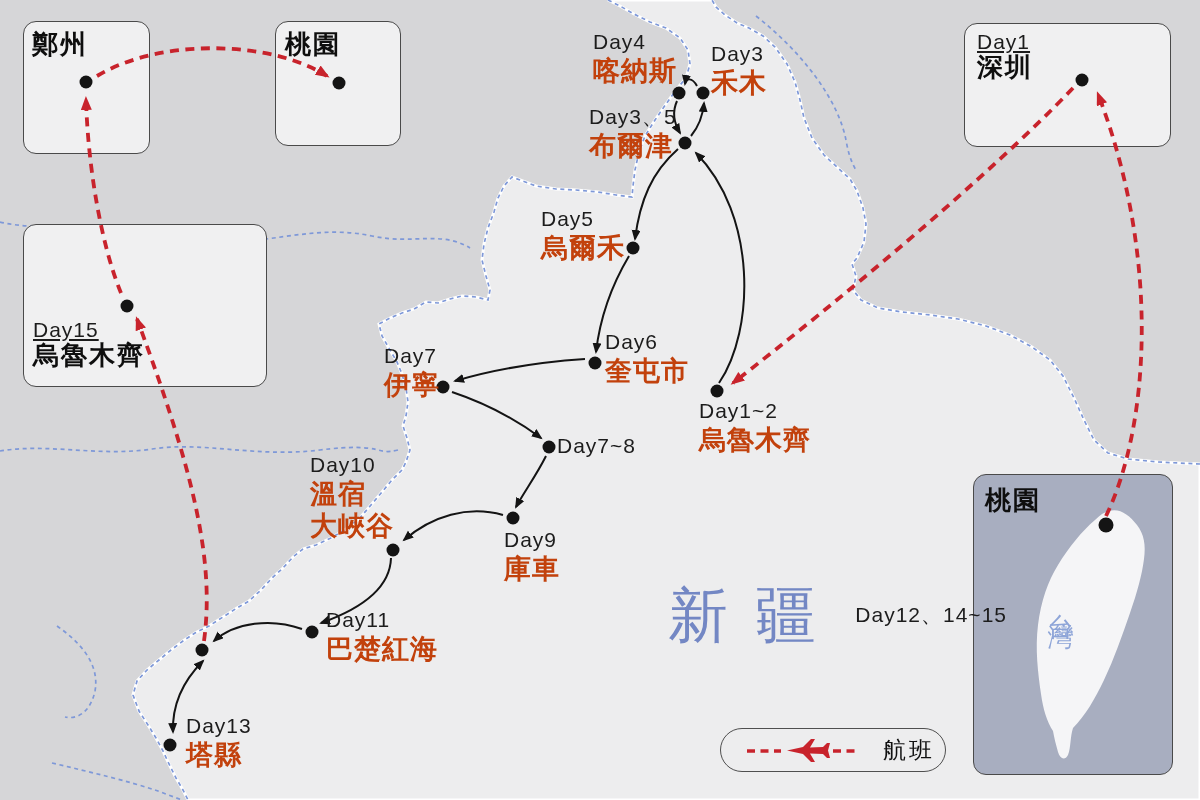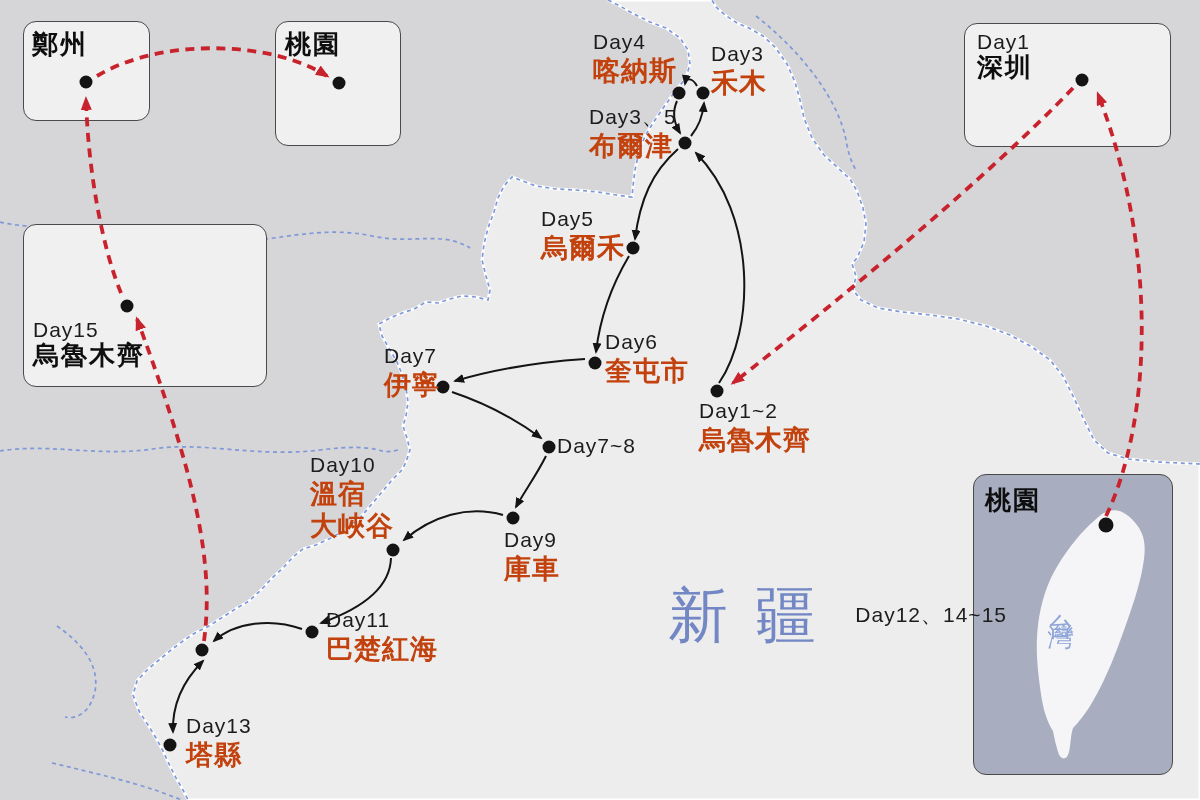--- a/index.html
+++ b/index.html
@@ -8,21 +8,21 @@
     position:relative;width:1200px;height:800px;overflow:hidden;
     background:#d6d6d8;
     font-family:"Liberation Sans","DejaVu Sans",sans-serif;
     color:#141414;
   }
   svg.layer{position:absolute;left:0;top:0;pointer-events:none;}
   .inset{
     position:absolute;background:#f0f0f1;border:1.6px solid #4a4a4a;
     border-radius:13px;
   }
-  .inset .day{font-size:21px;color:#1c1c1c;letter-spacing:1px;line-height:1.1;}
+  .inset .day{font-size:21px;color:#1c1c1c;letter-spacing:1px;line-height:1.1;text-decoration:underline;}
   .inset .city{font-size:26px;font-weight:bold;color:#0e0e0e;letter-spacing:2px;line-height:1.15;}
   .inset-taiwan{background:#a8aec0;overflow:hidden;}
   .tw-label{position:absolute;left:11px;top:8px;font-size:26px;font-weight:bold;color:#0e0e0e;letter-spacing:2px;}
   .tw-name{
     position:absolute;writing-mode:vertical-rl;font-size:26px;letter-spacing:9px;
     color:#8ea5d8;left:70px;top:118px;
   }
   .stop-label{position:absolute;line-height:1.12;white-space:nowrap;}
   .stop-label .day{font-size:21px;color:#1c1c1c;letter-spacing:1px;}
   .stop-label .city{font-size:27px;font-weight:bold;color:#c2410c;letter-spacing:1px;margin-top:2px;}
@@ -66,21 +66,21 @@
       <path d="M52,763 C90,772 128,781 158,791 L182,800"></path>
       <path d="M57,626 C80,642 100,664 95,691 C91,710 79,720 65,717"></path>
       <path d="M756,16 C780,35 800,55 818,80 C832,100 842,120 846,140 C848,152 851,162 857,172"></path>
     </g>
 
   </svg>
 
   <div class="watermark">新疆</div>
 
   <div id="insets">
-      <div class="inset" style="left: 23px; top: 21px; width: 127px; height: 100px;">
+      <div class="inset" style="left: 23px; top: 21px; width: 127px; height: 133px;">
         <div style="position: absolute; left: 8px; top: 8px;">
           <div class="city">鄭州</div>
         </div>
       </div>
       <div class="inset" style="left: 275px; top: 21px; width: 126px; height: 125px;">
         <div style="position: absolute; left: 9px; top: 8px;">
           <div class="city">桃園</div>
         </div>
       </div>
       <div class="inset" style="left: 964px; top: 23px; width: 207px; height: 124px;">
@@ -206,14 +206,24 @@
       </div>
       <div class="stop-label" style="right: 193px; top: 603px; text-align: center;">
         <div class="day">Day12、14~15</div>
       </div>
       <div class="stop-label" style="left: 186px; top: 714px;">
         <div class="day">Day13</div>
         <div class="city">塔縣</div>
       </div>
     </div>
 
+  <div class="legend">
+    <svg width="112" height="30">
+      <line x1="2" y1="16" x2="36" y2="16" stroke="#c8232c" stroke-width="3.4" stroke-dasharray="8 5.5"></line>
+      <g>
+        <path d="M42,15.5 L58,12 L66,4 L70,4 L65,12.5 L78,12 L82,8 L85,8 L83,15.5 L85,23 L82,23 L78,19 L65,18.5 L70,27 L66,27 L58,19 L42,15.5 Z" fill="#c8232c"></path>
+      </g>
+      <line x1="88" y1="16" x2="112" y2="16" stroke="#c8232c" stroke-width="3.4" stroke-dasharray="8 5.5"></line>
+    </svg>
+    <span class="flight-label">航班</span>
+  </div>
 
 </div>
 
 </body></html>

